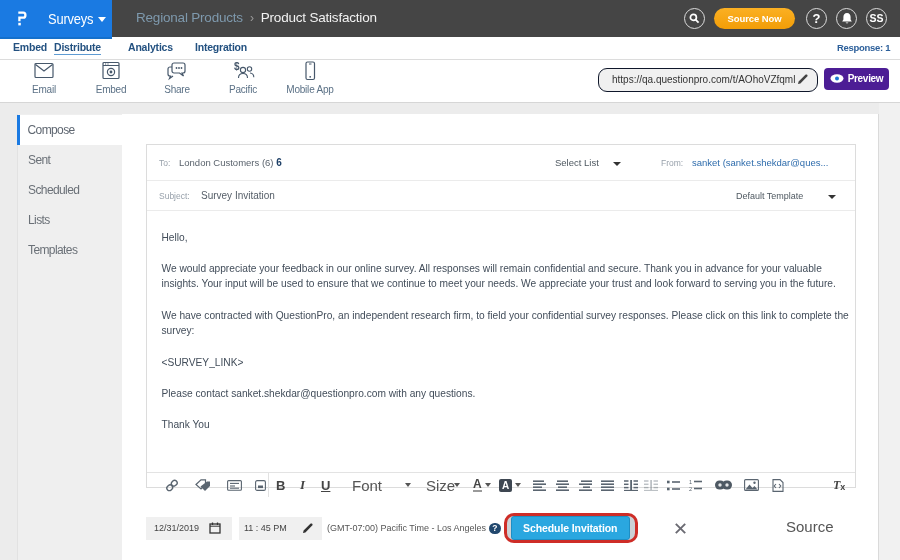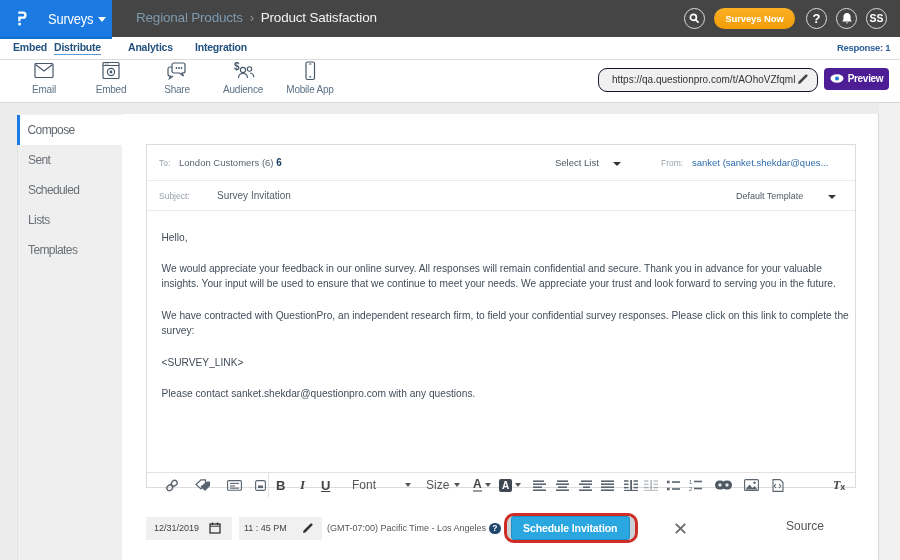--- a/index.html
+++ b/index.html
@@ -44,21 +44,21 @@
 .row1 { position:absolute; left:0; top:0; width:708px; height:36px; border-bottom:1px solid #ebebeb; }
 .row2 { position:absolute; left:0; top:36px; width:708px; height:30px; border-bottom:1px solid #ebebeb; }
 .glbl { color:#98a1ab; font-size:8.5px; }
 #cbody { position:absolute; left:0; top:66px; width:708px; }
 #cbody p { font-size:10.2px; line-height:15.7px; color:#424d5a; margin:0 0 15.5px 14.5px; width:695px; }
 #cbody { padding-top:18.5px; }
 
 
 #etb { position:absolute; left:0; top:327px; width:708px; height:24px; border-top:1px solid #e3e3e3; }
 .ei { position:absolute; top:0; height:24px; display:flex; align-items:center; color:#5a6570; }
-.etxt { font-size:12px; color:#555; }
+.etxt { font-size:15px; color:#555; }
 
 
 .schbox { background:#f0f0f0; height:22.5px; font-size:9px; color:#444; line-height:22.5px; }
 #gmt { left:327px; top:523px; font-size:9px; color:#555; }
 #redring { left:504px; top:513px; width:133.5px; height:30px; border:3px solid #ce2d27; border-radius:10px; background:#ccd1d5; }
 #schbtn { left:510.5px; top:516px; width:119.5px; height:23.5px; background:#2aa7e0; border:1px solid #1e8ec4; border-radius:3px; color:#fff; font-size:10.5px; font-weight:bold; text-align:center; line-height:22px; letter-spacing:-.1px; white-space:nowrap; }
 </style>
 </head>
 <body>
 
@@ -70,21 +70,21 @@
 </svg>
 <div class="abs" id="surveys">Surveys</div>
 <div class="abs" id="survcaret"></div>
 <div class="abs" id="crumb">Regional Products<span class="sep">›</span><span class="cur">Product Satisfaction</span></div>
 <div class="abs hcirc" style="left:684px;top:8px;">
   <svg width="11" height="11" viewBox="0 0 11 11" style="margin-top:4px">
       <circle cx="4.4" cy="4.4" r="3" fill="none" stroke="#fff" stroke-width="1.7"></circle>
       <line x1="6.8" y1="6.8" x2="9.6" y2="9.6" stroke="#fff" stroke-width="1.8"></line>
     </svg>
 </div>
-<div class="abs" id="upgr">Surveys Now</div>
+<div class="abs" id="upgr">Source Now</div>
 <div class="abs hcirc" style="left:806px;top:8px;font-size:13px;font-weight:bold;line-height:19px;">?</div>
 <div class="abs hcirc" style="left:836px;top:8px;">
   <svg width="12" height="13" viewBox="0 0 12 13" style="margin-top:3px">
       <path d="M6 1 C3.6 1 2.4 2.8 2.4 5 L2.4 7.6 L1.2 9.4 L10.8 9.4 L9.6 7.6 L9.6 5 C9.6 2.8 8.4 1 6 1 Z" fill="#fff"></path>
       <path d="M4.6 10.4 a1.5 1.5 0 0 0 2.8 0 Z" fill="#fff"></path>
     </svg>
 </div>
 <div class="abs hcirc" style="left:866px;top:8px;font-size:10.5px;font-weight:bold;line-height:19px;">SS</div>
 
 <div class="abs" id="tabs">
@@ -125,21 +125,21 @@
   <span class="lbl">Share</span>
 </div>
 <div class="chItem" style="left:208px;top:64px;">
   <svg width="26" height="20" viewBox="0 0 26 20">
       <text x="4" y="9" font-size="10" font-weight="bold" fill="#47586b" font-family="Liberation Sans">$</text>
       <circle cx="13" cy="9" r="2.6" fill="none" stroke="#47586b" stroke-width="1.1"></circle>
       <path d="M8.5 17 c0-3 2-4.5 4.5-4.5 s4.5 1.5 4.5 4.5" fill="none" stroke="#47586b" stroke-width="1.1"></path>
       <circle cx="19.5" cy="8" r="2.2" fill="none" stroke="#47586b" stroke-width="1.1"></circle>
       <path d="M20 12 c2.3 0.2 3.8 1.7 3.8 4.3" fill="none" stroke="#47586b" stroke-width="1.1"></path>
     </svg>
-  <span class="lbl">Audience</span>
+  <span class="lbl">Pacific</span>
 </div>
 <div class="chItem" style="left:275px;top:64px;">
   <svg width="24" height="20" viewBox="0 0 24 20">
       <rect x="8" y="1" width="8.5" height="17.5" rx="1.5" fill="none" stroke="#47586b" stroke-width="1.2"></rect>
       <line x1="11" y1="3" x2="13.5" y2="3" stroke="#47586b" stroke-width="1"></line>
       <circle cx="12.2" cy="15.8" r="0.9" fill="#47586b"></circle>
     </svg>
   <span class="lbl">Mobile App</span>
 </div>
 <div class="abs" id="urlbox">https://qa.questionpro.com/t/AOhoVZfqml</div>
@@ -164,30 +164,31 @@
   <div class="row1">
     <span class="abs glbl" style="left:12px;top:13px;">To:</span>
     <span class="abs" style="left:32px;top:12px;font-size:9.5px;color:#5a636d;white-space:nowrap;">London Customers (6) <b style="color:#1d3f66;font-size:10px;">6</b></span>
     <span class="abs" style="left:408px;top:12px;font-size:9.5px;color:#4e5860;">Select List</span>
     <span class="abs" style="left:466px;top:17px;width:0;height:0;border-left:4px solid transparent;border-right:4px solid transparent;border-top:4.5px solid #333;"></span>
     <span class="abs glbl" style="left:514px;top:13px;">From:</span>
     <span class="abs" style="left:545px;top:12px;font-size:9.5px;color:#2e6cac;white-space:nowrap;">sanket (sanket.shekdar@ques...</span>
   </div>
   <div class="row2">
     <span class="abs glbl" style="left:12px;top:10px;">Subject:</span>
-    <span class="abs" style="left:54px;top:9px;font-size:10px;color:#555e68;margin-left:16px;">Survey Invitation</span>
+    <span class="abs" style="left:54px;top:9px;font-size:10px;color:#555e68;">Survey Invitation</span>
     <span class="abs" style="left:589px;top:9.5px;font-size:9px;color:#4e5860;">Default Template</span>
     <span class="abs" style="left:681px;top:14px;width:0;height:0;border-left:4px solid transparent;border-right:4px solid transparent;border-top:4.5px solid #333;"></span>
   </div>
   <div id="cbody">
     <p>Hello,</p>
     <p>We would appreciate your feedback in our online survey. All responses will remain confidential and secure. Thank you in advance for your valuable insights. Your input will be used to ensure that we continue to meet your needs. We appreciate your trust and look forward to serving you in the future.</p>
     <p>We have contracted with QuestionPro, an independent research firm, to field your confidential survey responses. Please click on this link to complete the survey:</p>
     <p>&lt;SURVEY_LINK&gt;</p>
     <p>Please contact sanket.shekdar@questionpro.com with any questions.</p>
+    <p>Thank You</p>
   </div>
   <div id="etb">
     <span class="ei" style="left:18px;">
         <svg width="14" height="13" viewBox="0 0 14 13">
           <g transform="rotate(-45 7 6.5)">
             <rect x="0.8" y="4" width="6" height="5" rx="2.5" fill="none" stroke="#5a6570" stroke-width="1.4"></rect>
             <rect x="7.2" y="4" width="6" height="5" rx="2.5" fill="none" stroke="#5a6570" stroke-width="1.4"></rect>
           </g>
         </svg>
       </span>

